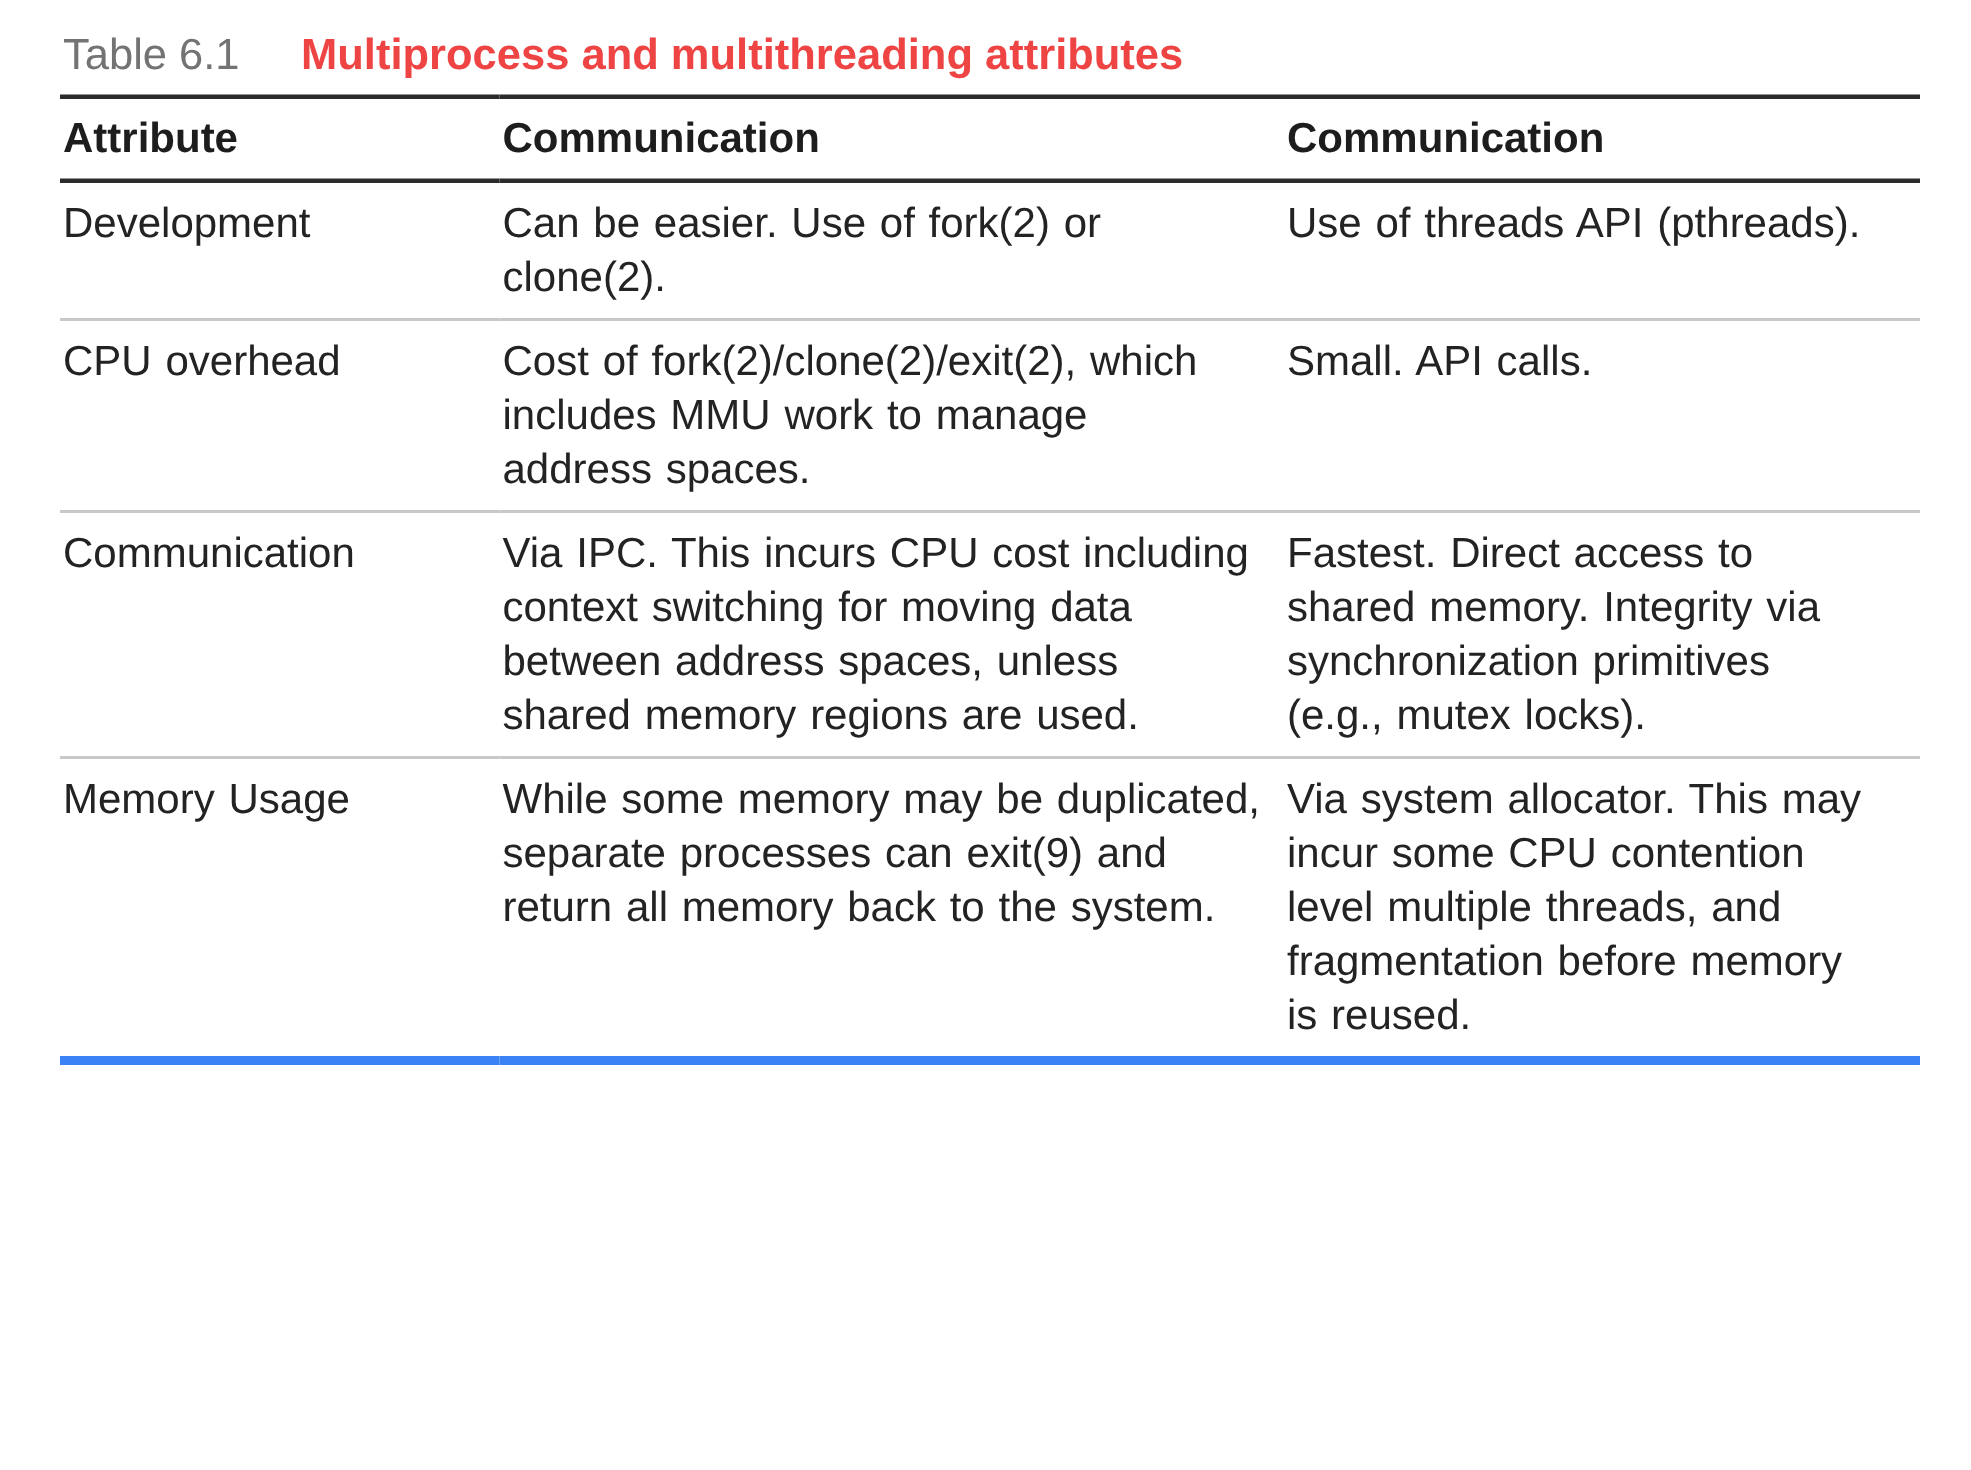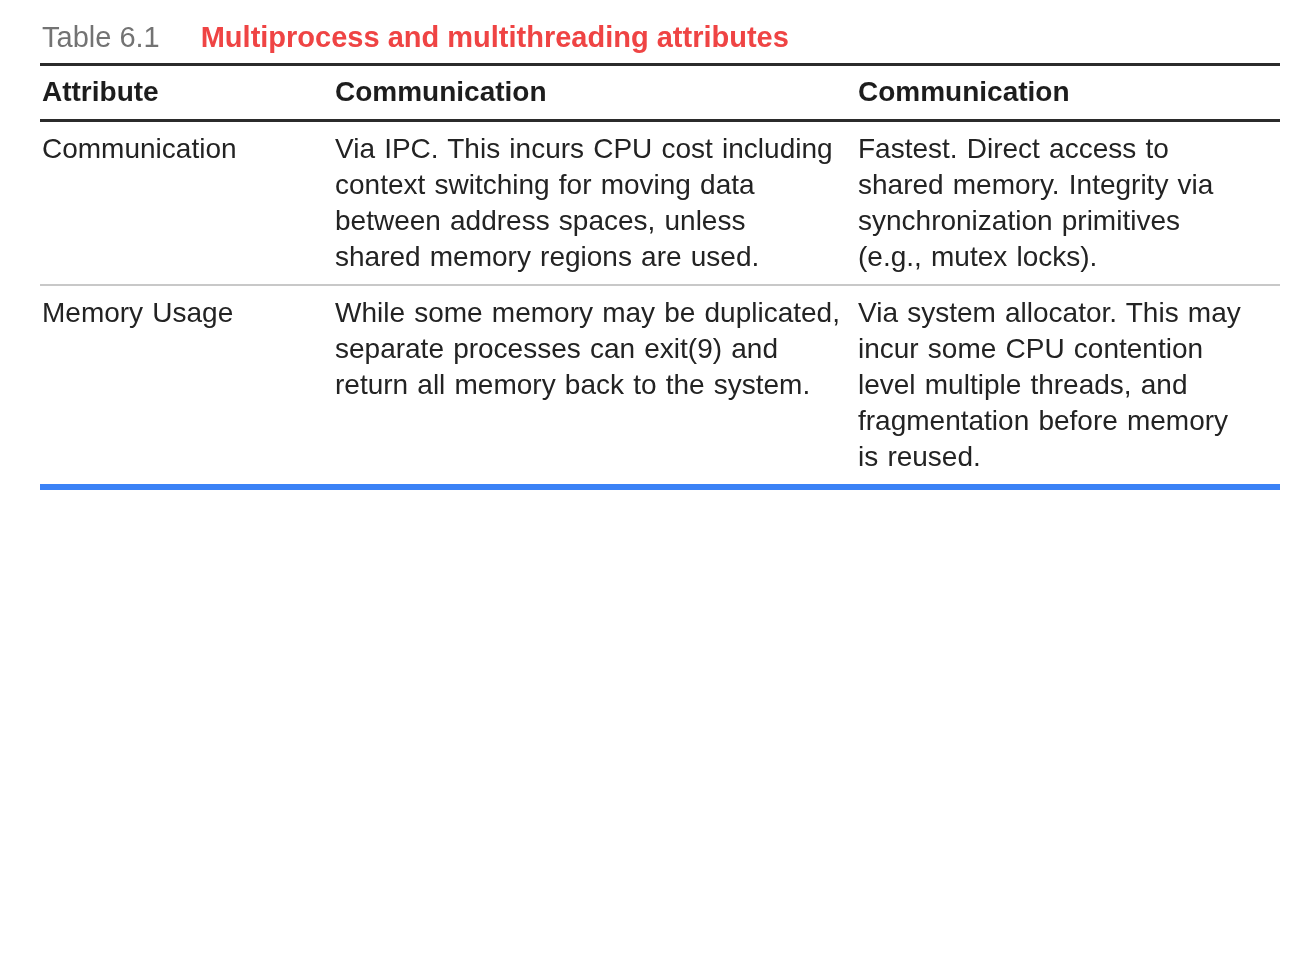--- a/index.html
+++ b/index.html
@@ -86,20 +86,33 @@
     </colgroup>
     <thead>
       <tr>
         <th>Attribute</th>
         <th>Communication</th>
         <th>Communication</th>
       </tr>
     </thead>
     <tbody>
       <tr>
+        <th class="rowhead" scope="row">Development</th>
+        <td class="cell-multiprocess">Can be easier. Use of fork(2) or
+clone(2).</td>
+        <td class="cell-multithreading">Use of threads API (pthreads).</td>
+      </tr>
+      <tr>
+        <th class="rowhead" scope="row">CPU overhead</th>
+        <td class="cell-multiprocess">Cost of fork(2)/clone(2)/exit(2), which
+includes MMU work to manage
+address spaces.</td>
+        <td class="cell-multithreading">Small. API calls.</td>
+      </tr>
+      <tr>
         <th class="rowhead" scope="row">Communication</th>
         <td class="cell-multiprocess">Via IPC. This incurs CPU cost including
 context switching for moving data
 between address spaces, unless
 shared memory regions are used.</td>
         <td class="cell-multithreading">Fastest. Direct access to
 shared memory. Integrity via
 synchronization primitives
 (e.g., mutex locks).</td>
       </tr>

